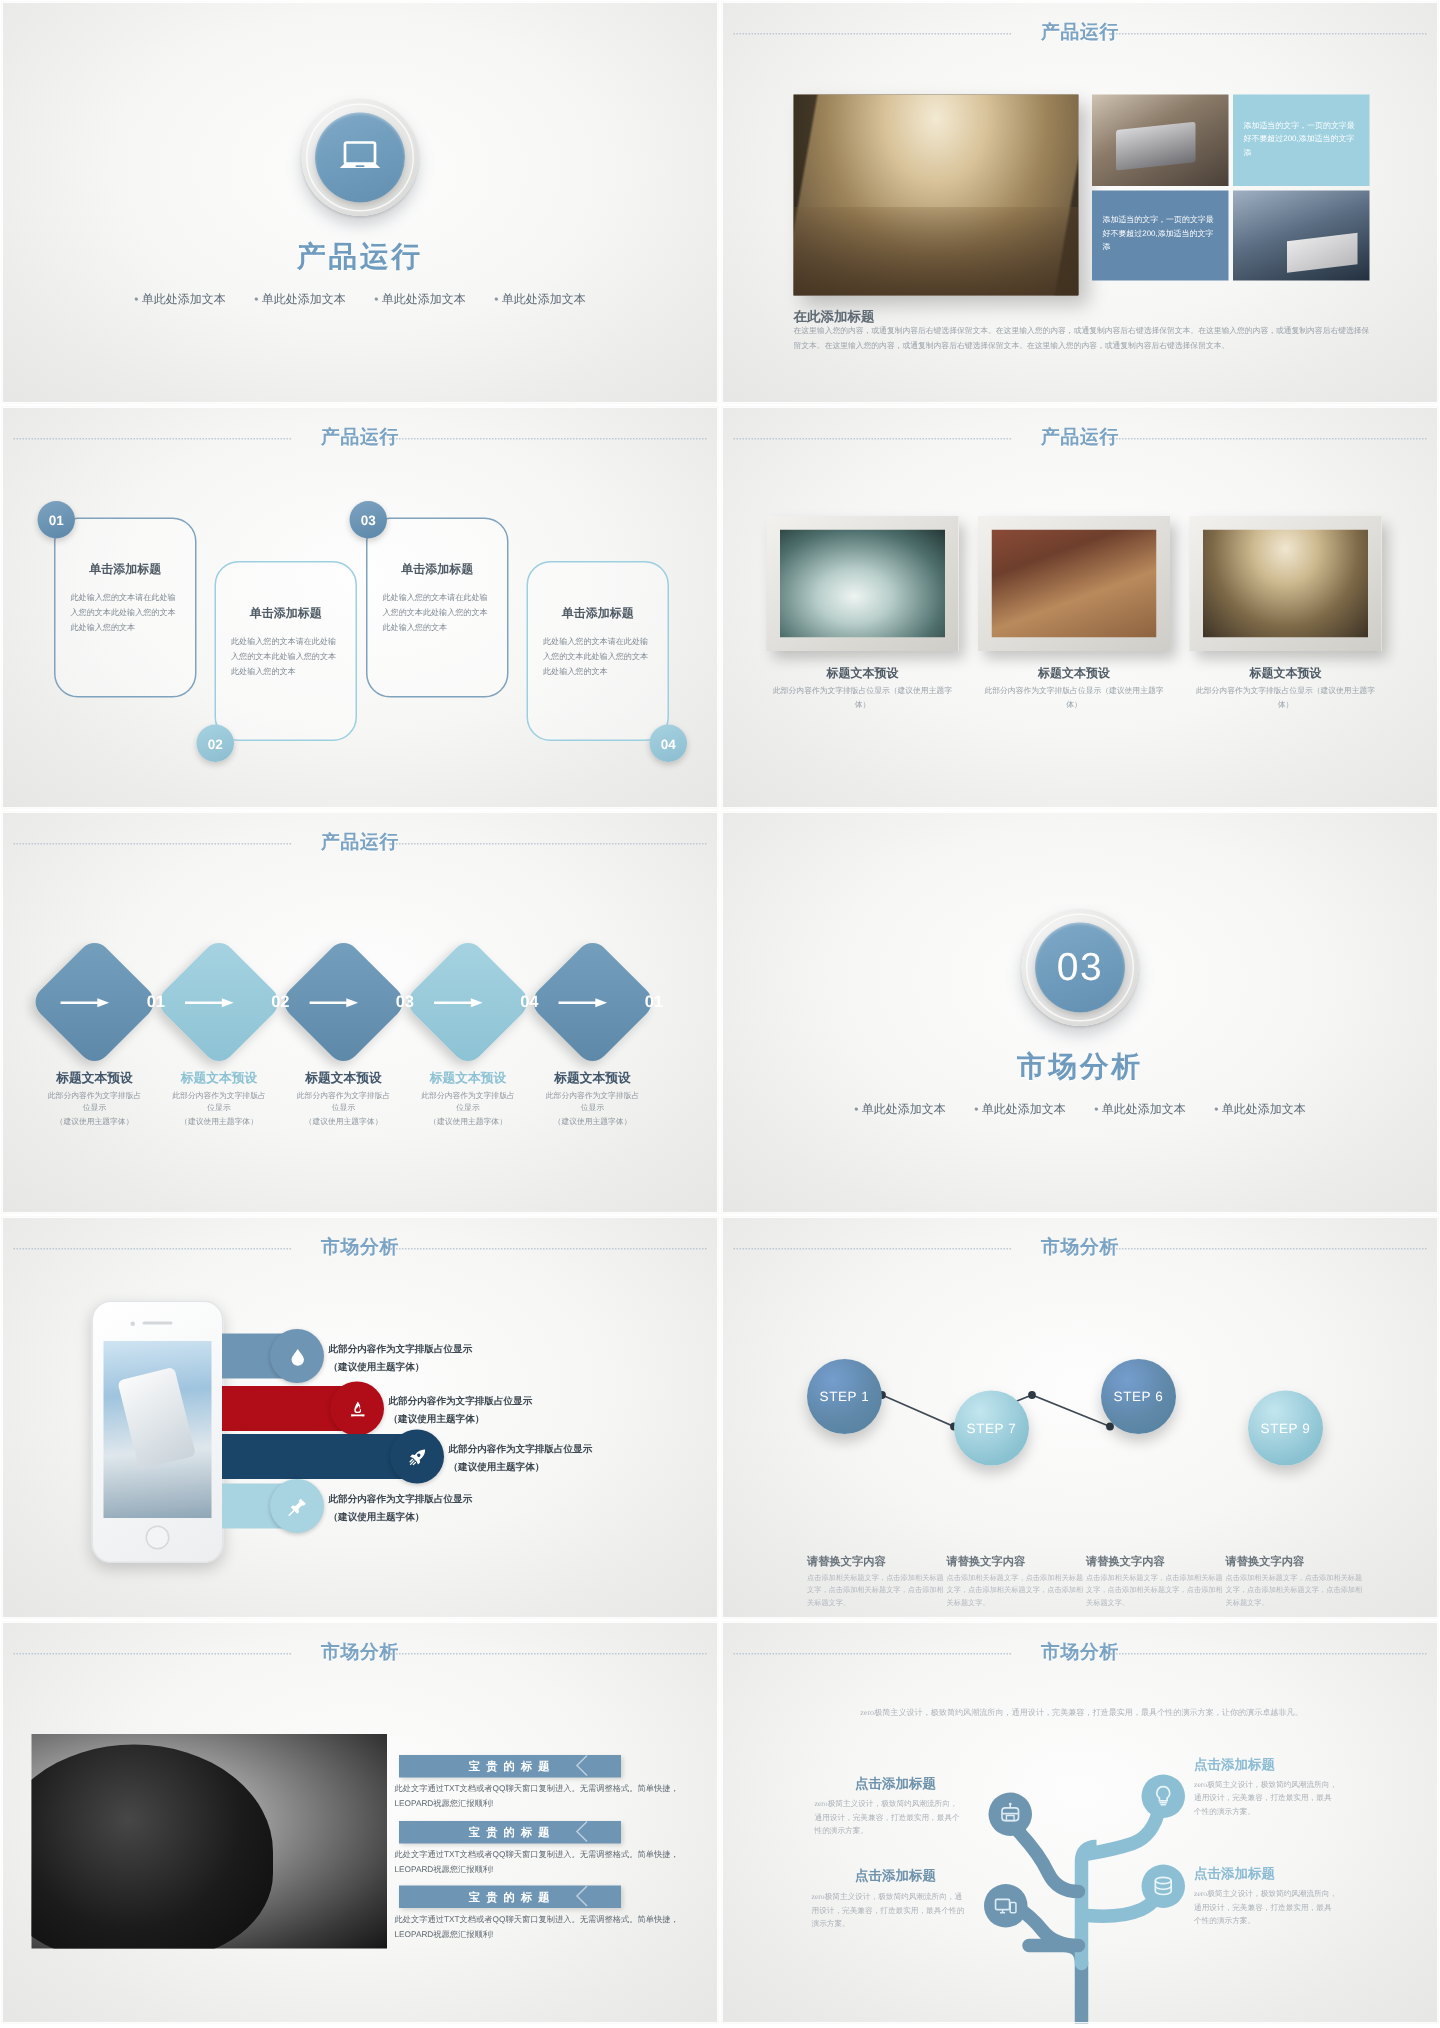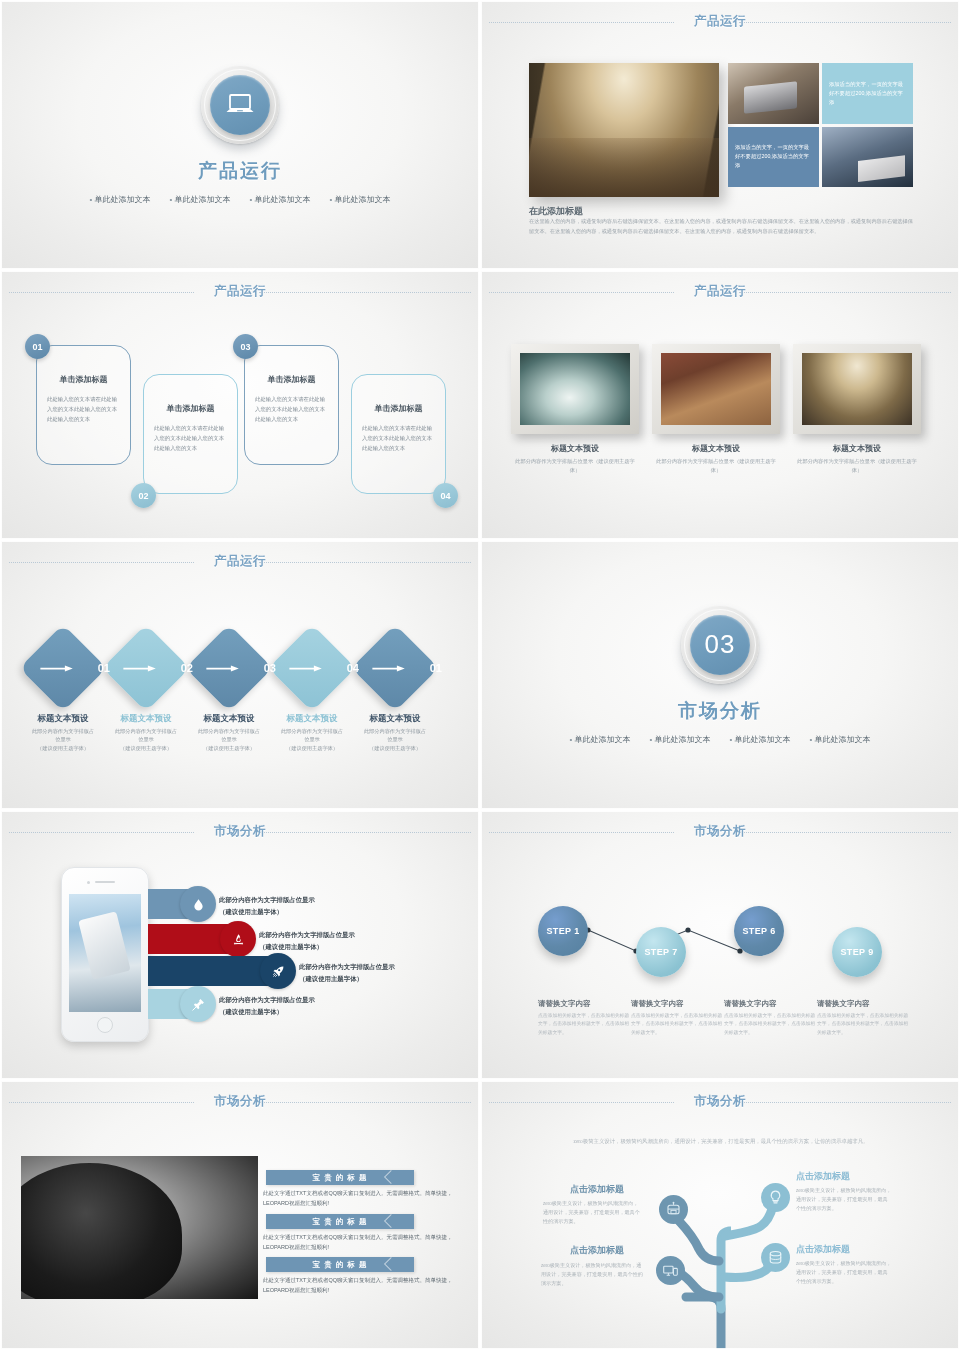--- a/index.html
+++ b/index.html
@@ -180,27 +180,27 @@
     position:absolute; right:-3px; top:-3px; width:36px; height:36px; border-radius:50%;
     display:flex; align-items:center; justify-content:center;
     box-shadow: 0 1px 3px rgba(0,0,0,.2);
   }
   .bar-txt { position:absolute; font-size:6.4px; line-height:1.85; color:#3c4750; font-weight:bold; }
 
   
   .stepc {
     position:absolute; border-radius:50%;
     display:flex; align-items:center; justify-content:center;
-    color:#fff; font-size:9px; font-weight:bold; letter-spacing:.4px;
+    color:#fff; font-size:9px; font-weight:normal; letter-spacing:.4px;
     box-shadow: 0 5px 9px rgba(0,0,0,.2);
   }
   .stepc.dark  { background: radial-gradient(circle at 35% 28%, #86ade9 -40%, #5f88a9 55%, #55809f 100%); }
   .stepc.light { background: radial-gradient(circle at 35% 28%, #c3e6ef, #8cc3d2 70%, #83bcce 100%); }
   .stepcap { position:absolute; top:188px; width:92px; }
-  .stepcap .t { font-size:7.5px; font-weight:bold; color:#6a747c; }
+  .stepcap .t { font-size:7.5px; font-weight:bold; color:#6a747c;margin-top:37px; }
   .stepcap .d { font-size:4.8px; line-height:1.75; color:#b0b7bd; margin-top:3px; }
 
   
   .portrait {
     position:absolute; left:20px; top:75px; width:237px; height:143px;
     background: radial-gradient(ellipse at 30% 40%, #d9d9d9 0%, #9a9a9a 35%, #3a3a3a 80%, #161616 100%);
     overflow:hidden;
   }
   .portrait::after{
     content:""; position:absolute; left:-10%; top:5%; width:78%; height:100%;

